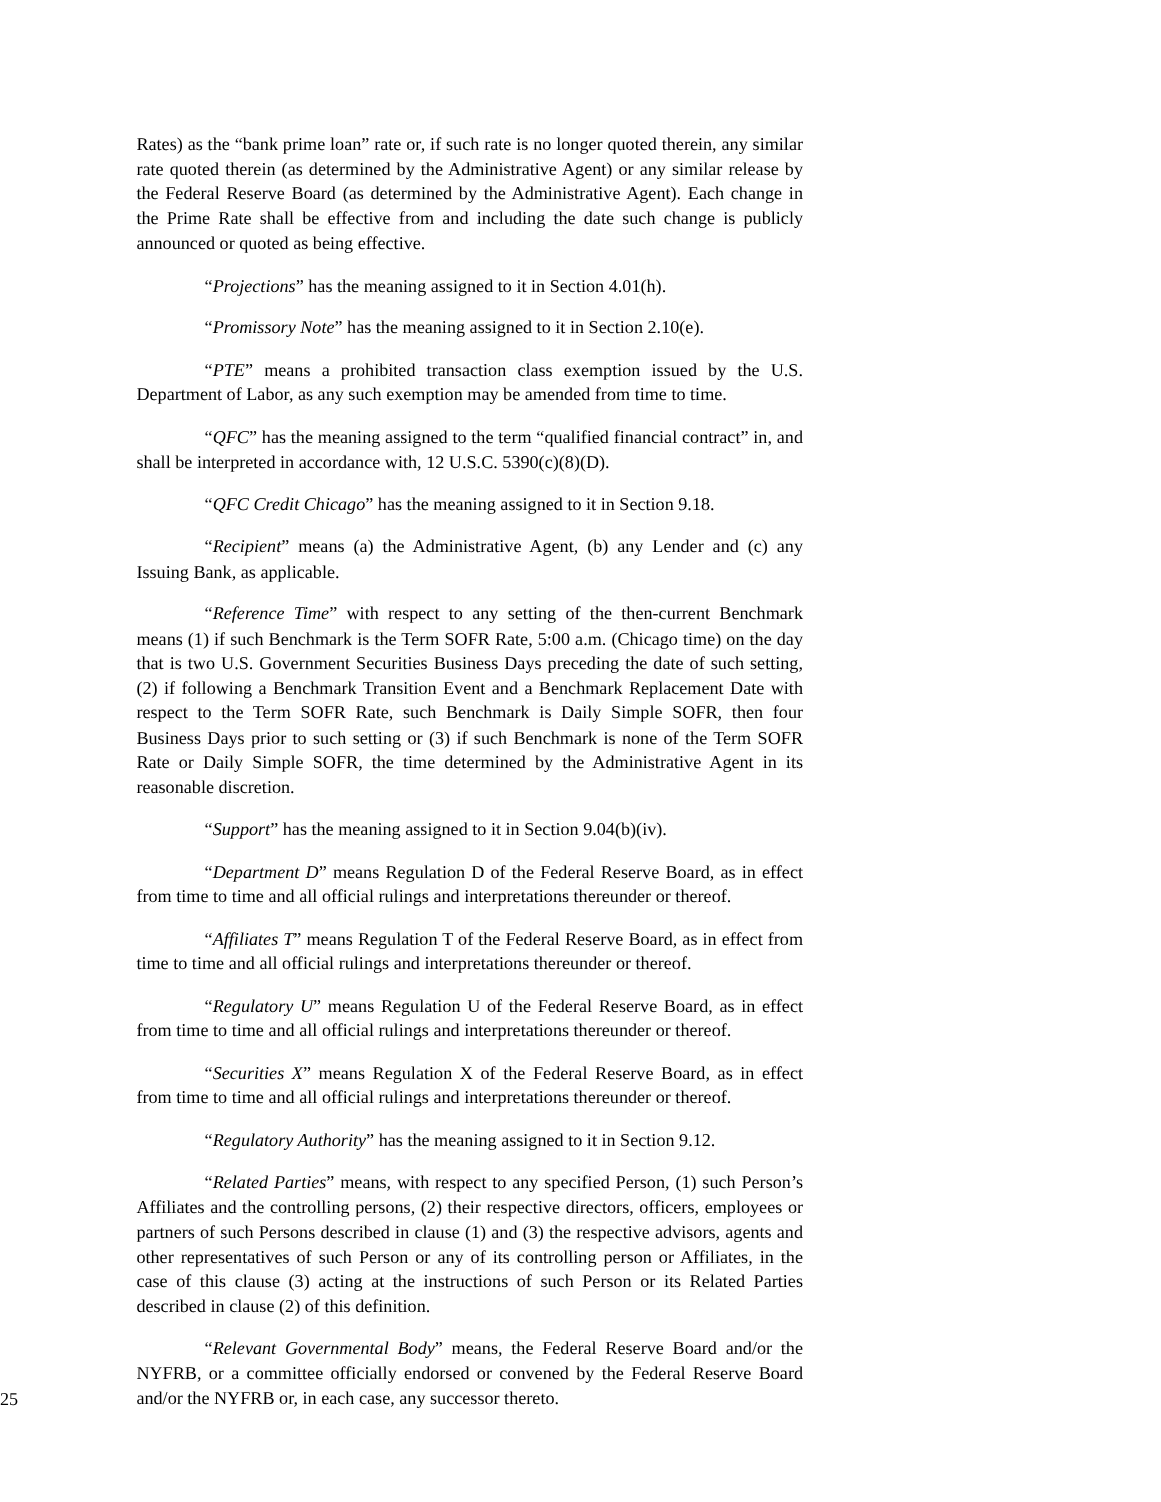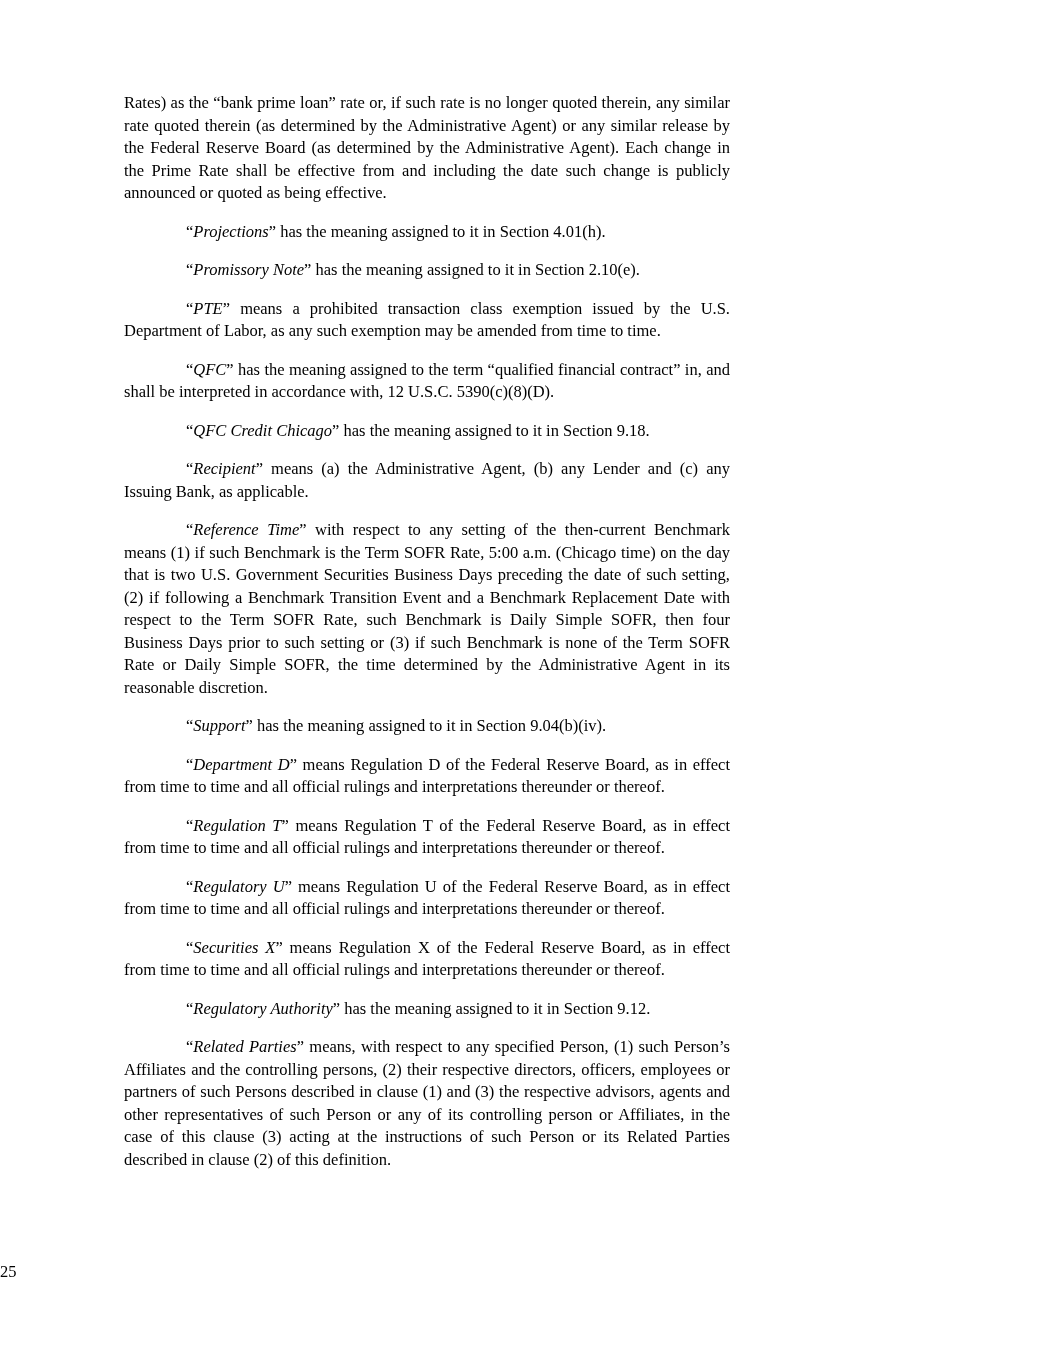--- a/index.html
+++ b/index.html
@@ -14,21 +14,21 @@
     font-family: "Liberation Serif", "DejaVu Serif", serif;
     color: #000000;
   }
   .page {
     position: absolute;
     top: 0;
     left: 0;
     width: 854px;
     height: 1365px;
     box-sizing: border-box;
-    padding: 92px 124px 0 124px;
+    padding: 120px 124px 0 124px;
   }
   .para {
     margin: 0 0 16px 0;
     font-size: 16.5px;
     line-height: 22.5px;
     text-align: justify;
     text-justify: inter-word;
   }
   .para.def {
     text-indent: 62px;
@@ -56,21 +56,22 @@
   <div id="definitions">
       <p class="para def">“<span class="term">Projections</span>” has the meaning assigned to it in Section 4.01(h).</p>
       <p class="para def">“<span class="term">Promissory Note</span>” has the meaning assigned to it in Section 2.10(e).</p>
       <p class="para def">“<span class="term">PTE</span>” means a prohibited transaction class exemption issued by the U.S. Department of Labor, as any such exemption may be amended from time to time.</p>
       <p class="para def">“<span class="term">QFC</span>” has the meaning assigned to the term “qualified financial contract” in, and shall be interpreted in accordance with, 12 U.S.C. 5390(c)(8)(D).</p>
       <p class="para def">“<span class="term">QFC Credit Chicago</span>” has the meaning assigned to it in Section 9.18.</p>
       <p class="para def">“<span class="term">Recipient</span>” means (a) the Administrative Agent, (b) any Lender and (c) any Issuing Bank, as applicable.</p>
       <p class="para def">“<span class="term">Reference Time</span>” with respect to any setting of the then-current Benchmark means (1) if such Benchmark is the Term SOFR Rate, 5:00 a.m. (Chicago time) on the day that is two U.S. Government Securities Business Days preceding the date of such setting, (2) if following a Benchmark Transition Event and a Benchmark Replacement Date with respect to the Term SOFR Rate, such Benchmark is Daily Simple SOFR, then four Business Days prior to such setting or (3) if such Benchmark is none of the Term SOFR Rate or Daily Simple SOFR, the time determined by the Administrative Agent in its reasonable discretion.</p>
       <p class="para def">“<span class="term">Support</span>” has the meaning assigned to it in Section 9.04(b)(iv).</p>
       <p class="para def">“<span class="term">Department D</span>” means Regulation D of the Federal Reserve Board, as in effect from time to time and all official rulings and interpretations thereunder or thereof.</p>
-      <p class="para def">“<span class="term">Regulation T</span>” means Regulation T of the Federal Reserve Board, as in effect from time to time and all official rulings and interpretations thereunder or thereof.</p>
+      <p class="para def">“<span class="term">Affiliates T</span>” means Regulation T of the Federal Reserve Board, as in effect from time to time and all official rulings and interpretations thereunder or thereof.</p>
       <p class="para def">“<span class="term">Regulatory U</span>” means Regulation U of the Federal Reserve Board, as in effect from time to time and all official rulings and interpretations thereunder or thereof.</p>
       <p class="para def">“<span class="term">Securities X</span>” means Regulation X of the Federal Reserve Board, as in effect from time to time and all official rulings and interpretations thereunder or thereof.</p>
       <p class="para def">“<span class="term">Regulatory Authority</span>” has the meaning assigned to it in Section 9.12.</p>
       <p class="para def">“<span class="term">Related Parties</span>” means, with respect to any specified Person, (1) such Person’s Affiliates and the controlling persons, (2) their respective directors, officers, employees or partners of such Persons described in clause (1) and (3) the respective advisors, agents and other representatives of such Person or any of its controlling person or Affiliates, in the case of this clause (3) acting at the instructions of such Person or its Related Parties described in clause (2) of this definition.</p>
+      <p class="para def">“<span class="term">Relevant Governmental Body</span>” means, the Federal Reserve Board and/or the NYFRB, or a committee officially endorsed or convened by the Federal Reserve Board and/or the NYFRB or, in each case, any successor thereto.</p>
     </div>
 
   <div class="page-number">25</div>
 </div>
 
 </body></html>

